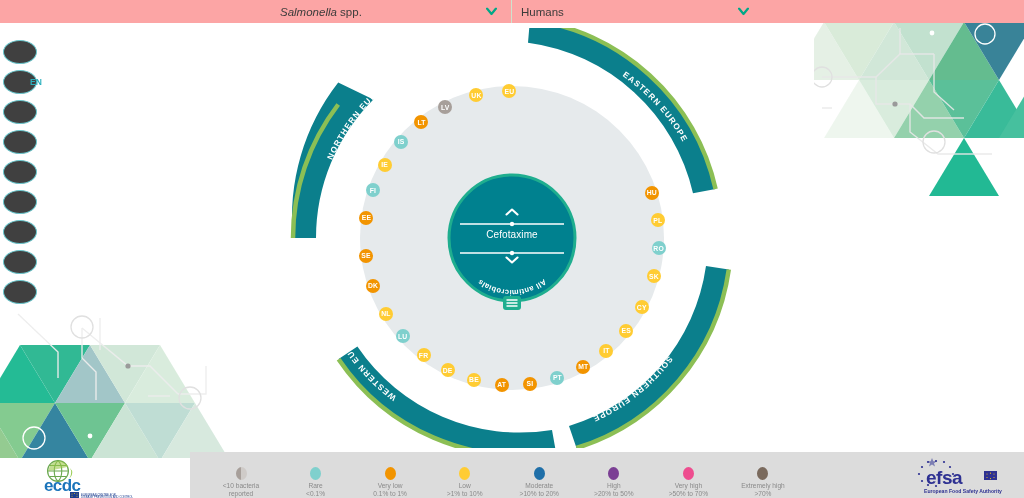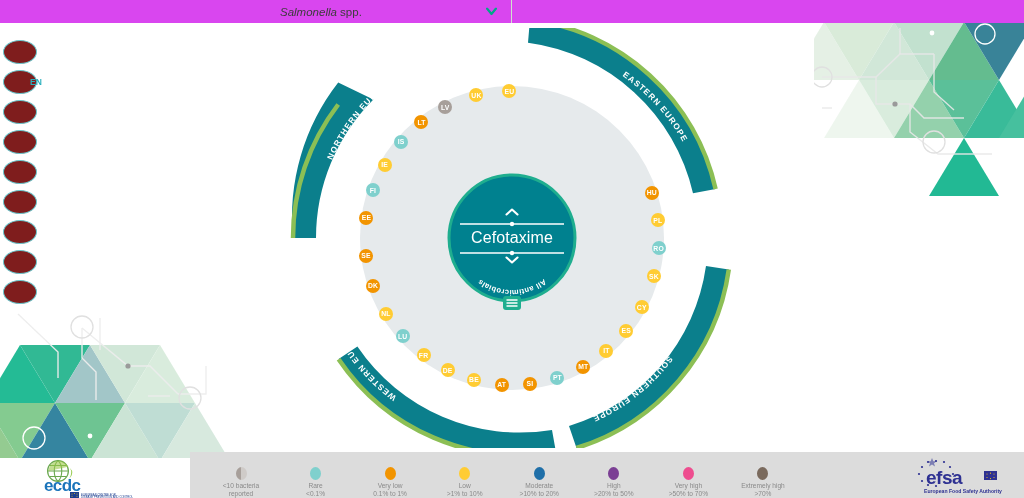--- a/index.html
+++ b/index.html
@@ -5,21 +5,21 @@
   html,body{margin:0;padding:0;}
   body{
     width:1024px;height:498px;position:relative;overflow:hidden;
     background:#ffffff;
     font-family:"Liberation Sans", sans-serif;
     -webkit-font-smoothing:antialiased;
   }
   
   #topbar{
     position:absolute;left:0;top:0;width:1024px;height:23px;
-    background:#d946ef;display:flex;align-items:center;z-index:40;
+    background:#fca5a5;display:flex;align-items:center;z-index:40;
   }
   .topsel{
     height:23px;display:flex;align-items:center;position:relative;
     box-sizing:border-box;
   }
   #sel-pathogen{left:0;position:absolute;left:272px;width:240px;
     border-right:1px solid #cfe2cd;}
   #sel-population{position:absolute;left:513px;width:250px;}
   .topsel .txt{
     font-size:11.5px;color:#3c3c3b;padding-left:8px;white-space:nowrap;
@@ -30,36 +30,36 @@
     color:#00a887;font-size:11px;line-height:1;font-weight:bold;
   }
   
   .deco{position:absolute;pointer-events:none;}
   #deco-tr{right:0;top:22px;width:210px;height:180px;}
   #deco-bl{left:0;top:300px;width:230px;height:158px;}
   
   #rail{position:absolute;left:3px;top:40px;width:30px;z-index:30;}
   .rail-btn{
     width:24px;height:24px;border-radius:50%;
-    border:1.4px solid #6cc9cf;background:#7f1d1d;
+    border:1.4px solid #6cc9cf;background:#404040;
     margin-bottom:6px;display:flex;align-items:center;justify-content:center;
     box-sizing:border-box;cursor:pointer;padding-left:32px;
   }
   .rail-btn svg{display:block;}
   .rail-btn .lang{font-size:8.5px;font-weight:bold;color:#2ab0bd;letter-spacing:.2px;}
   
   #wheel{position:absolute;left:262px;top:28px;width:500px;height:420px;z-index:20;}
   
   #hub{
     position:absolute;left:449px;top:175px;width:126px;height:126px;z-index:25;
     pointer-events:none;
   }
   #hub .sel-name{
     position:absolute;left:0;top:54px;width:126px;text-align:center;
-    color:#ffffff;font-size:16px;letter-spacing:.1px;
+    color:#ffffff;font-size:10px;letter-spacing:.1px;
   }
   #hub .chev-up,#hub .chev-dn{
     position:absolute;width:126px;text-align:center;color:#ffffff;
     font-size:12px;line-height:1;font-weight:bold;pointer-events:auto;cursor:pointer;
   }
   #hub .chev-up{top:31px;}
   #hub .chev-dn{top:79px;}
   
   #legend{
     position:absolute;left:190px;top:452px;width:834px;height:46px;
@@ -87,20 +87,28 @@
     justify-content:center;color:#ffffff;font-size:6.8px;font-weight:bold;
     letter-spacing:.2px;cursor:pointer;box-sizing:border-box;
   }
 </style>
 </head>
 <body>
 
 <div id="topbar">
   <div id="sel-pathogen" class="topsel">
     <span class="txt"><i>Salmonella</i><span> spp.</span></span>
+    <span class="chev">
+      <svg width="11" height="8" viewBox="0 0 11 8">
+          <path d="M1 1 L5.5 6.5 L10 1" stroke="#00a887" stroke-width="2.2" fill="none" stroke-linecap="round" stroke-linejoin="round"></path>
+        </svg>
+    </span>
+  </div>
+  <div id="sel-population" class="topsel">
+    <span class="txt">Humans</span>
     <span class="chev">
       <svg width="11" height="8" viewBox="0 0 11 8">
           <path d="M1 1 L5.5 6.5 L10 1" stroke="#00a887" stroke-width="2.2" fill="none" stroke-linecap="round" stroke-linejoin="round"></path>
         </svg>
     </span>
   </div>
 </div>
 
 <svg class="deco" id="deco-tr" viewBox="0 0 210 180">
   <g opacity="0.95">

